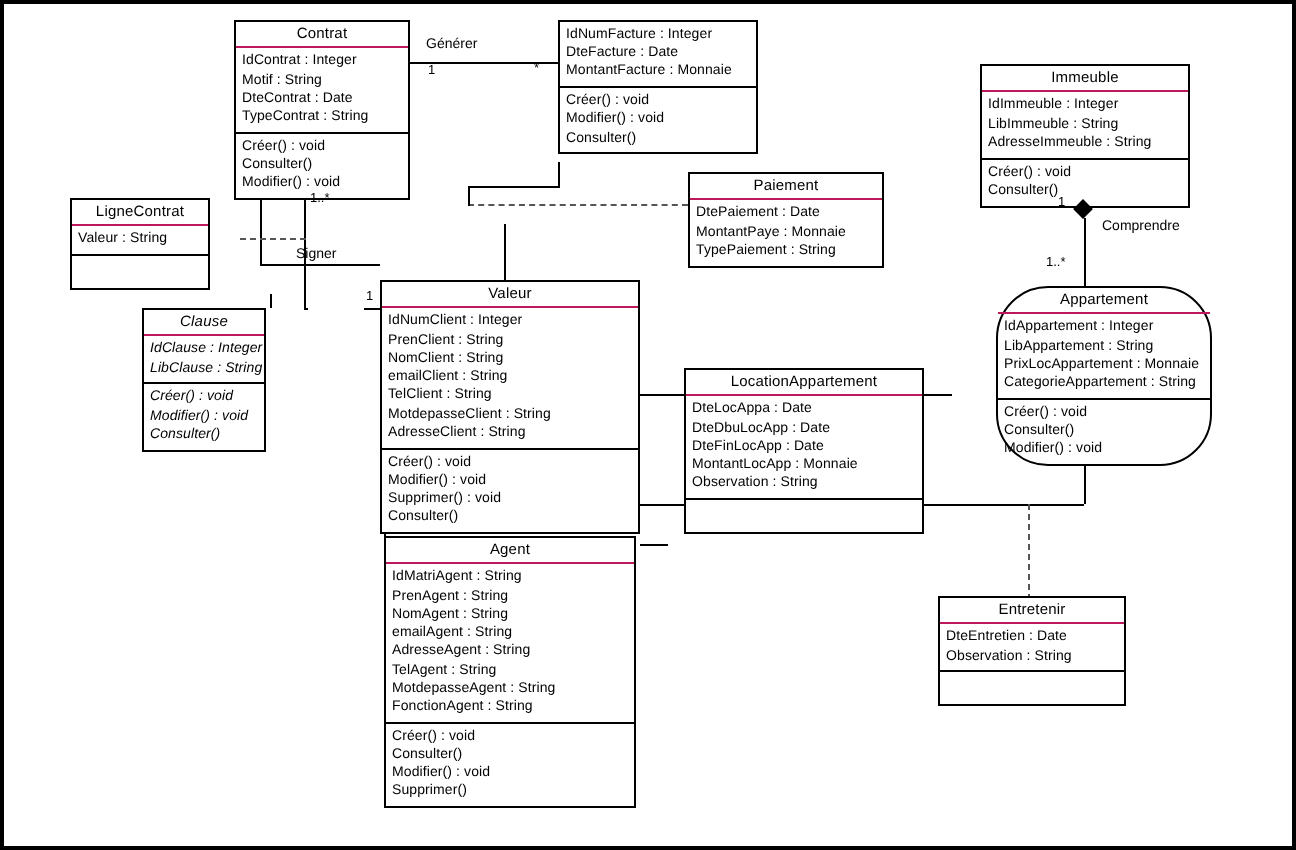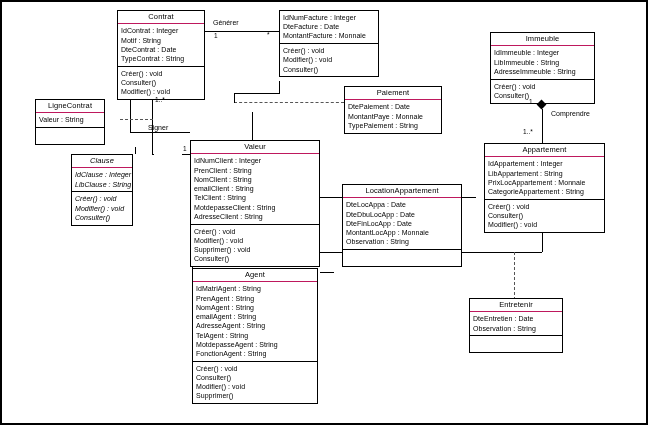--- a/index.html
+++ b/index.html
@@ -241,21 +241,21 @@
     <div class="uml-attrs">
       <div class="uml-row">DteLocAppa : Date</div>
       <div class="uml-row">DteDbuLocApp : Date</div>
       <div class="uml-row">DteFinLocApp : Date</div>
       <div class="uml-row">MontantLocApp : Monnaie</div>
       <div class="uml-row">Observation : String</div>
     </div>
     <div class="uml-ops empty-sec"></div>
   </div>
 
-  <div class="uml-class" style="left:482px; top:141px; width:121px;">
+  <div class="uml-class" style="left:496px; top:141px; width:108px;border-radius:26px;">
     <div class="uml-title">Appartement</div>
     <div class="uml-attrs">
       <div class="uml-row">IdAppartement : Integer</div>
       <div class="uml-row">LibAppartement : String</div>
       <div class="uml-row">PrixLocAppartement : Monnaie</div>
       <div class="uml-row">CategorieAppartement : String</div>
     </div>
     <div class="uml-ops">
       <div class="uml-row">Créer() : void</div>
       <div class="uml-row">Consulter()</div>

